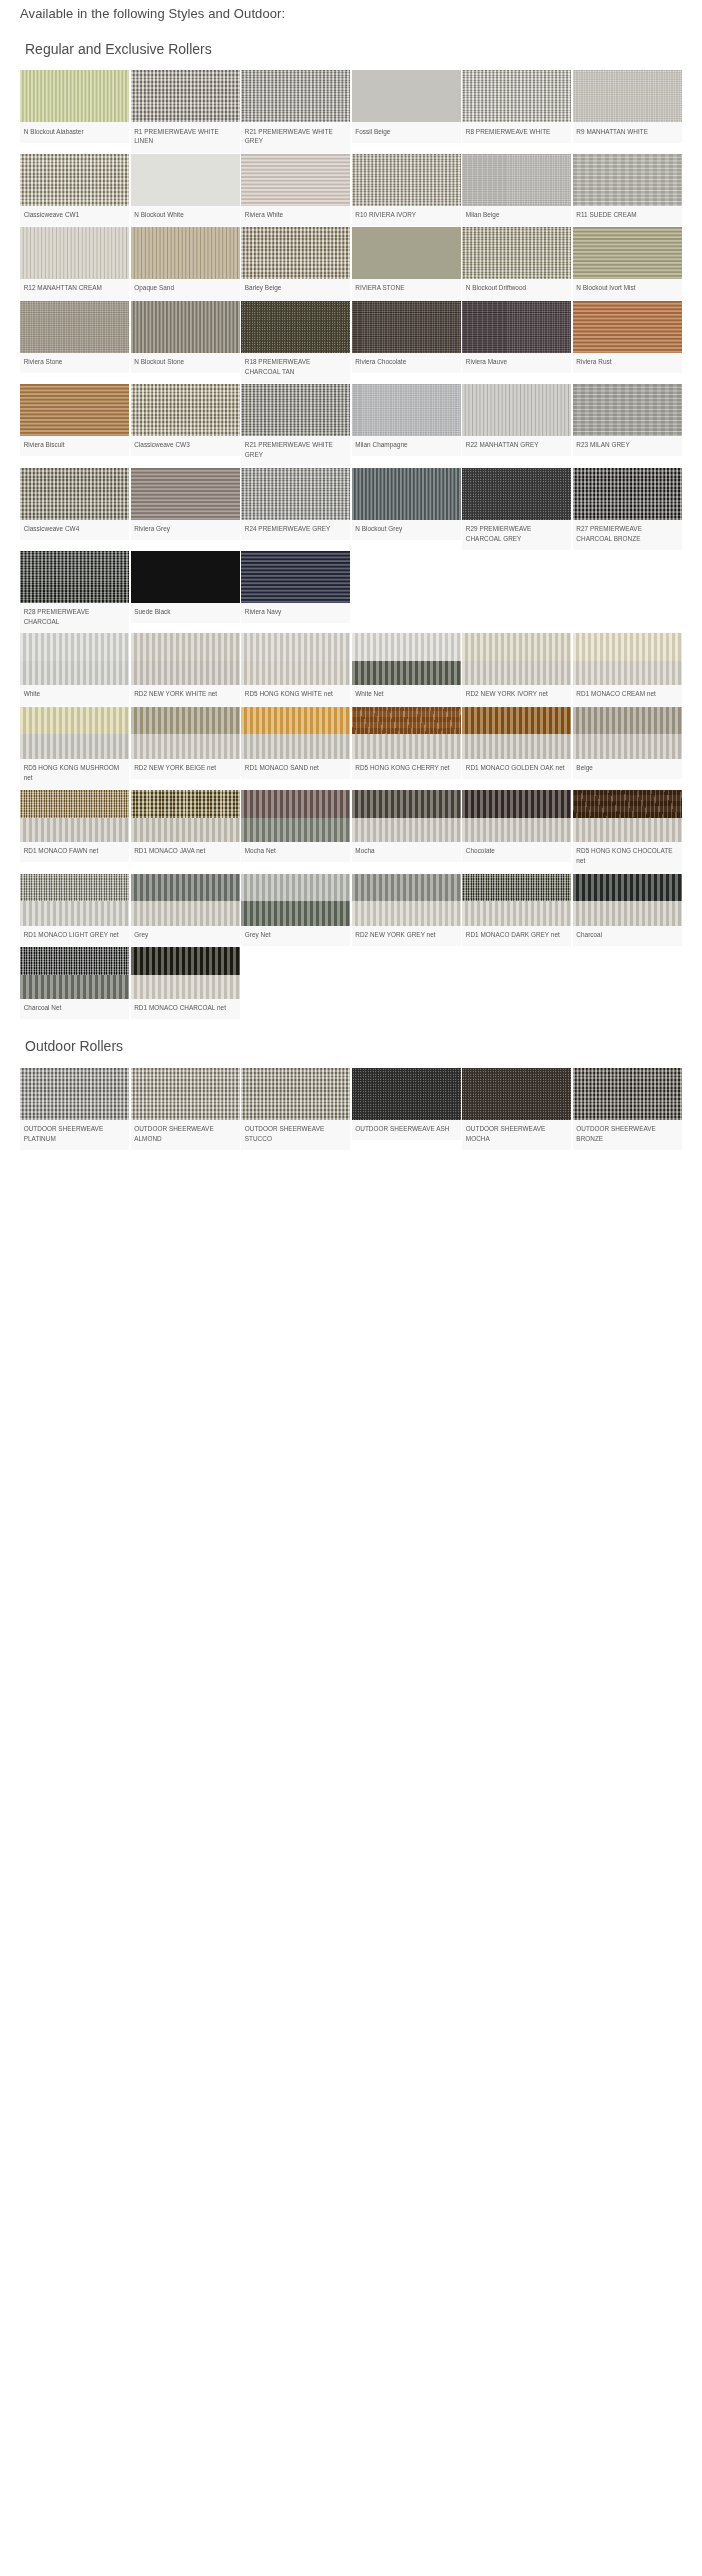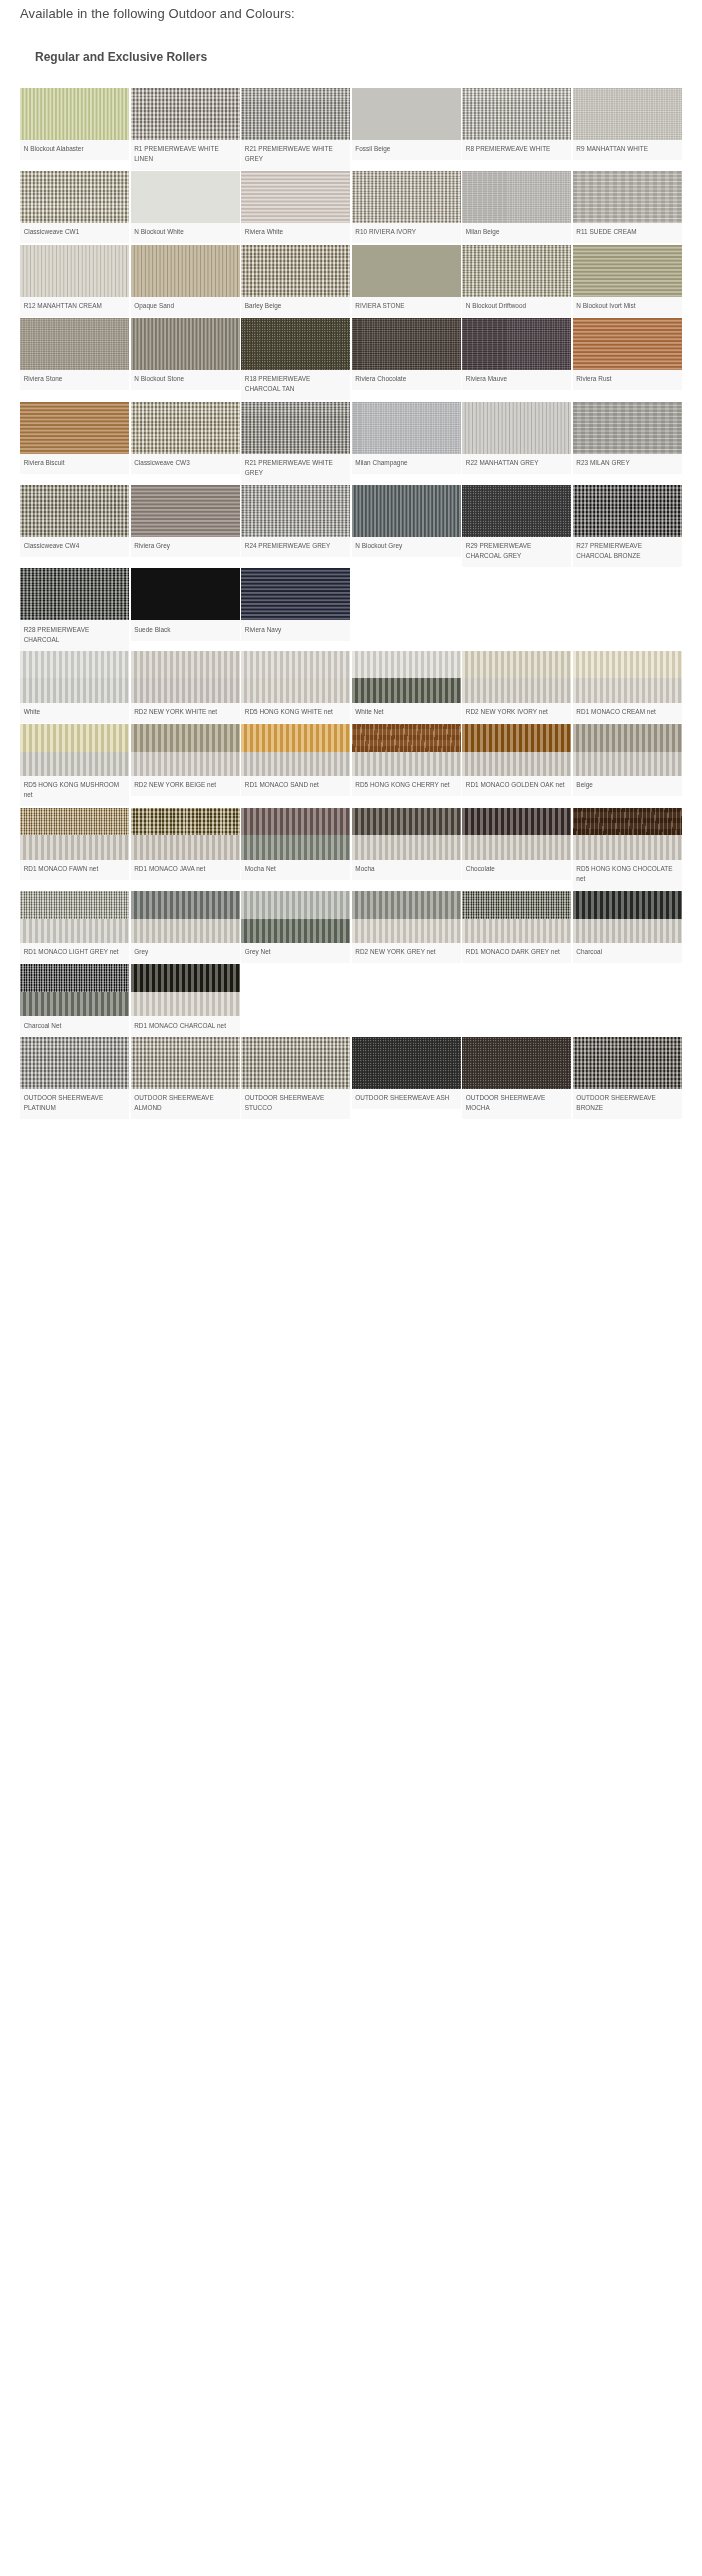--- a/index.html
+++ b/index.html
@@ -24,24 +24,24 @@
     letter-spacing: 0.1px;
     margin: 0;
     padding: 6.1px 0 0 20px;
     line-height: 1.2;
   }
   .section {
     margin: 0;
     padding: 0 20px 0 20px;
   }
   .section-title {
-    font-size: 12px;
-    font-weight: 700;
+    font-size: 14px;
+    font-weight: 400;
     color: #4d4d4d;
-    margin: 15px;
+    margin: 5px;
     padding: 13px 0 7.4px 0;
     line-height: 1.3;
   }
   .grid {
     display: grid;
     grid-template-columns: repeat(6, 1fr);
     gap: 1.2px 1.2px;
     align-items: start;
   }
   .swatch {
@@ -115,21 +115,21 @@
   
   .duo { display: flex; flex-direction: column; height: 52px; }
   .duo .band-top { height: 28px; }
   .duo .band-bot { height: 24.5px; }
 </style>
 </head>
 <body>
 
 <div class="page">
 
-  <h1 class="page-title">Available in the following Outdoor and Colours:</h1>
+  <h1 class="page-title">Available in the following Styles and Outdoor:</h1>
 
   <div class="section">
     <h2 class="section-title">Regular and Exclusive Rollers</h2>
     <div class="grid" id="grid-0">
         <div class="swatch">
           <div class="swatch-img tx-vfine" style="background-color: rgb(204, 209, 154);"></div>
           <div class="swatch-label">N Blockout Alabaster</div>
         </div>
         <div class="swatch">
           <div class="swatch-img tx-basket" style="background-color: rgb(180, 170, 156);"></div>
@@ -467,20 +467,21 @@
           <div class="duo">
             <div class="band-top tx-vfine" style="background-color: rgb(29, 28, 19);"></div>
             <div class="band-bot tx-vfine" style="background-color: rgb(213, 209, 200);"></div>
           </div>
           <div class="swatch-label">RD1 MONACO CHARCOAL net</div>
         </div>
       </div>
   </div>
 
   <div class="section">
+    <h2 class="section-title">Outdoor Rollers</h2>
     <div class="grid" id="grid-2">
         <div class="swatch">
           <div class="swatch-img tx-basket" style="background-color: rgb(158, 156, 149);"></div>
           <div class="swatch-label">OUTDOOR SHEERWEAVE PLATINUM</div>
         </div>
         <div class="swatch">
           <div class="swatch-img tx-basket" style="background-color: rgb(185, 176, 155);"></div>
           <div class="swatch-label">OUTDOOR SHEERWEAVE ALMOND</div>
         </div>
         <div class="swatch">

